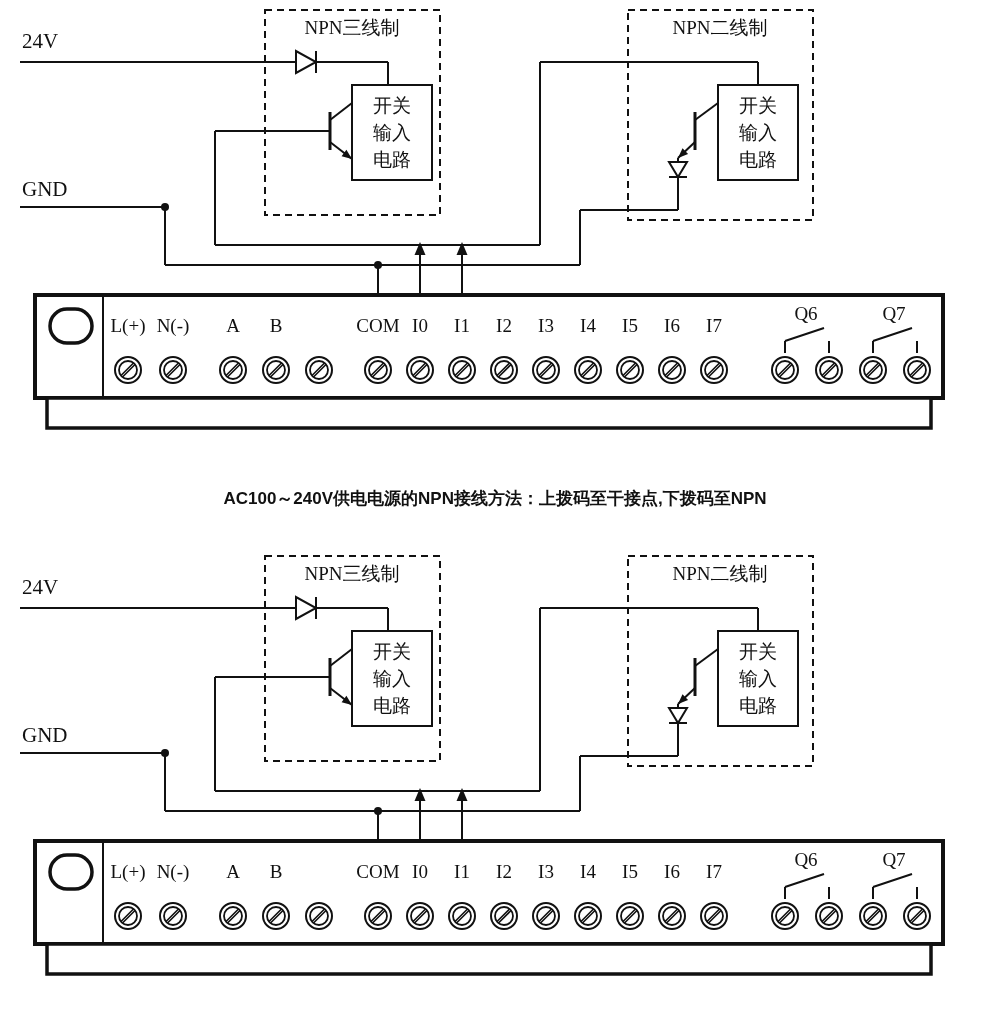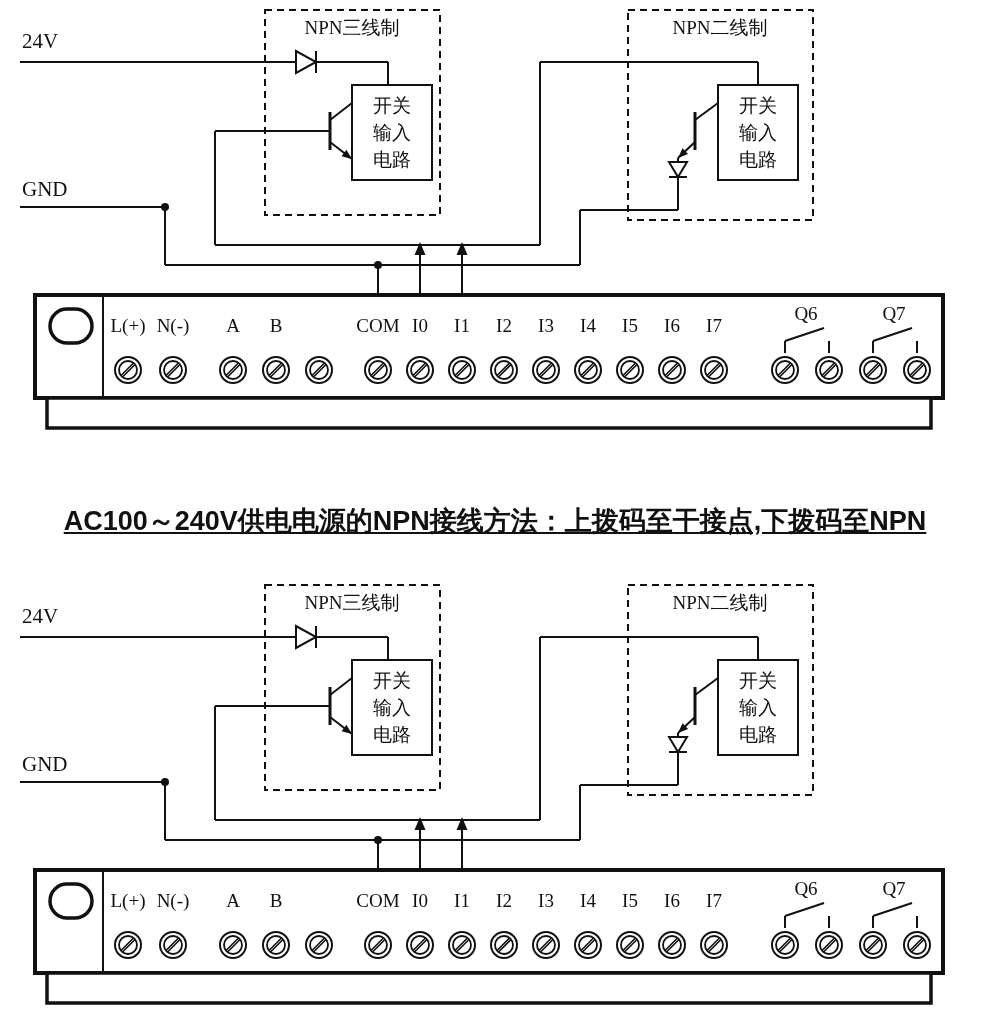--- a/index.html
+++ b/index.html
@@ -12,22 +12,22 @@
   .w    { stroke:#111; stroke-width:2; fill:none; }
   .w3   { stroke:#111; stroke-width:3; fill:none; }
   .box  { stroke:#111; stroke-width:2; fill:#fff; }
   .dash { stroke:#111; stroke-width:2; fill:none; stroke-dasharray:7 5; }
   .blk  { stroke:#111; stroke-width:4; fill:#fff; }
   .blk2 { stroke:#111; stroke-width:3.5; fill:#fff; }
   .fill { fill:#111; stroke:none; }
   .dio  { stroke:#111; stroke-width:2; fill:#fff; }
   .section-title {
     font-family:"Liberation Sans","DejaVu Sans",sans-serif;
-    font-weight:bold; font-size:27px; color:#111;
-    text-align:center; margin:58px 10px 36px 10px;text-decoration:underline;
+    font-weight:bold; font-size:17px; color:#111;
+    text-align:center; margin:42px 10px 36px 10px;
   }
   .hidden-defs { position:absolute; width:0; height:0; overflow:hidden; }
 </style>
 </head>
 <body>
 
 <div class="page">
 
   <svg class="hidden-defs" aria-hidden="true">
     <defs>

